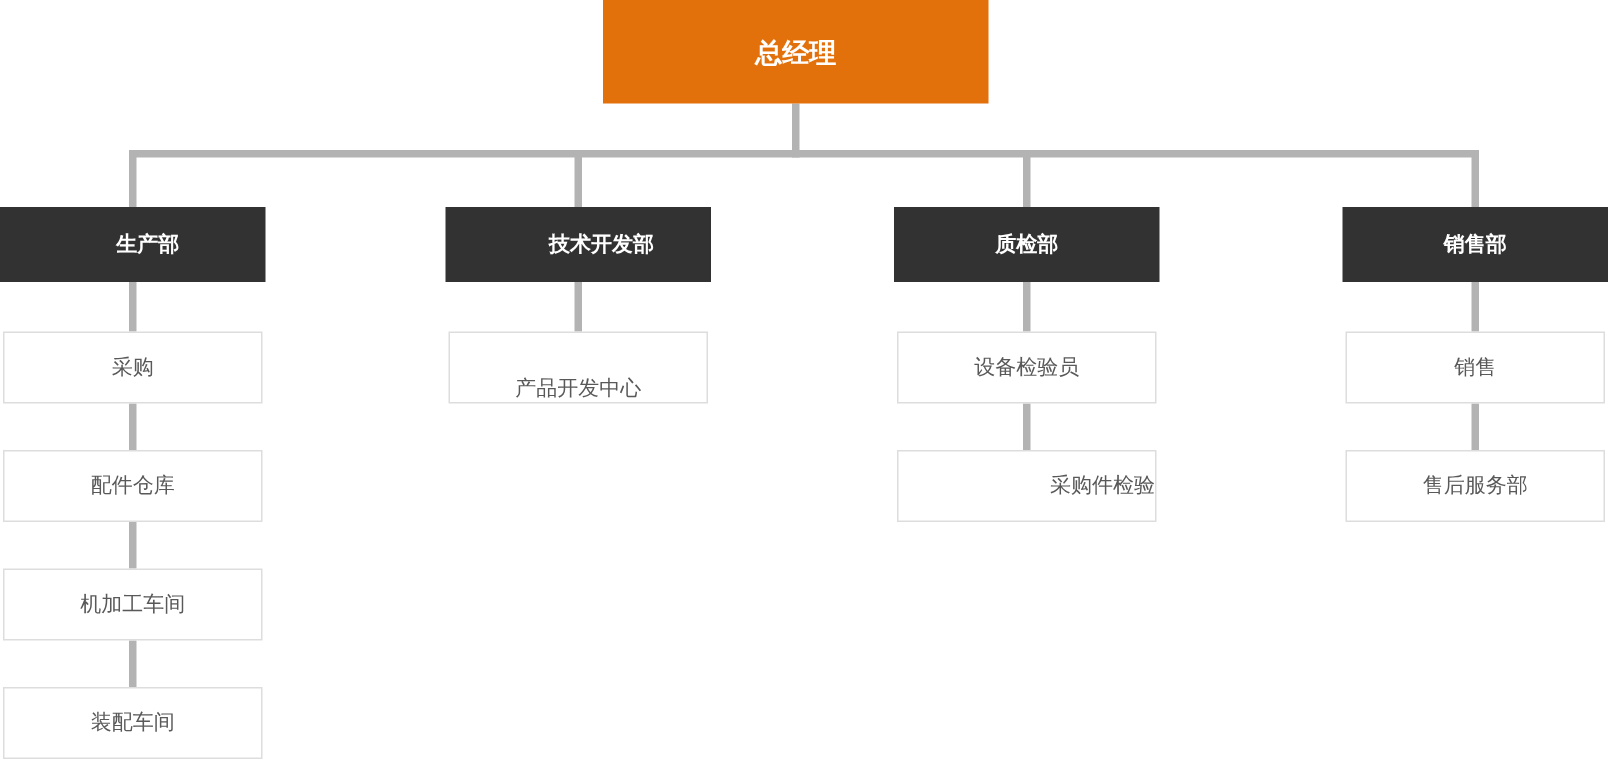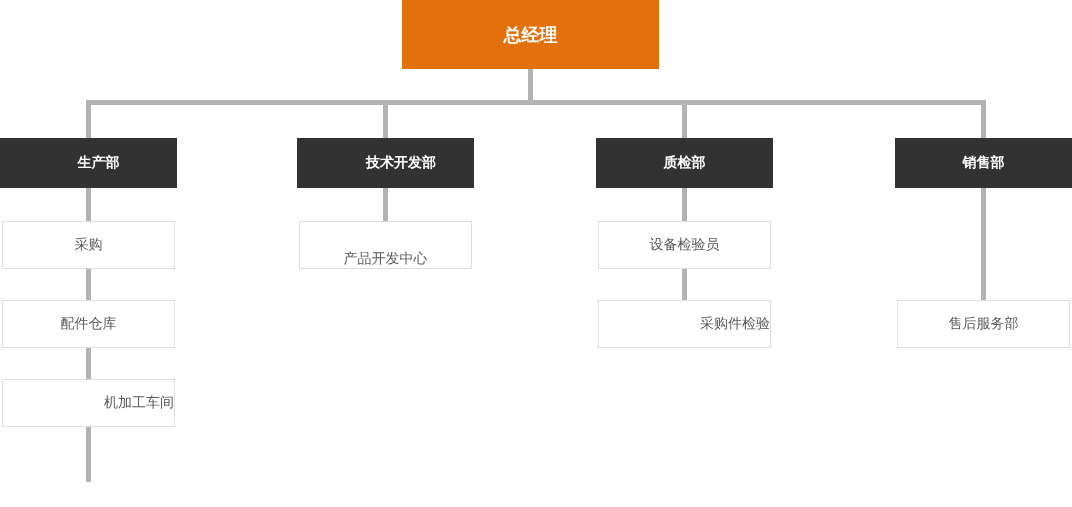--- a/index.html
+++ b/index.html
@@ -87,32 +87,38 @@
   <div class="node dept-node" style="left:596px;">
     <span>质检部</span>
   </div>
 
   <div class="node child-node" style="left:2px; top:300px;">
     <span>配件仓库</span>
   </div>
   <div class="node child-node" style="left:2px; top:221px;">
     <span>采购</span>
   </div>
-  <div class="node child-node" style="left:2px; top:379px;justify-content:flex-end;">
+  <div class="node child-node" style="left:2px; top:379px;">
     <span>机加工车间</span>
+  </div>
+  <div class="node child-node" style="left:2px; top:458px;">
+    <span>装配车间</span>
   </div>
 
   <div class="node child-node" style="left:299px; top:221px;align-items:flex-end;">
     <span>产品开发中心</span>
   </div>
 
   <div class="node child-node" style="left:598px; top:221px;">
     <span>设备检验员</span>
   </div>
   <div class="node child-node" style="left:598px; top:300px;justify-content:flex-end;">
     <span>采购件检验</span>
   </div>
 
+  <div class="node child-node" style="left:897px; top:221px;">
+    <span>销售</span>
+  </div>
   <div class="node child-node" style="left:897px; top:300px;">
     <span>售后服务部</span>
   </div>
 
 </div>
 
 </body></html>

